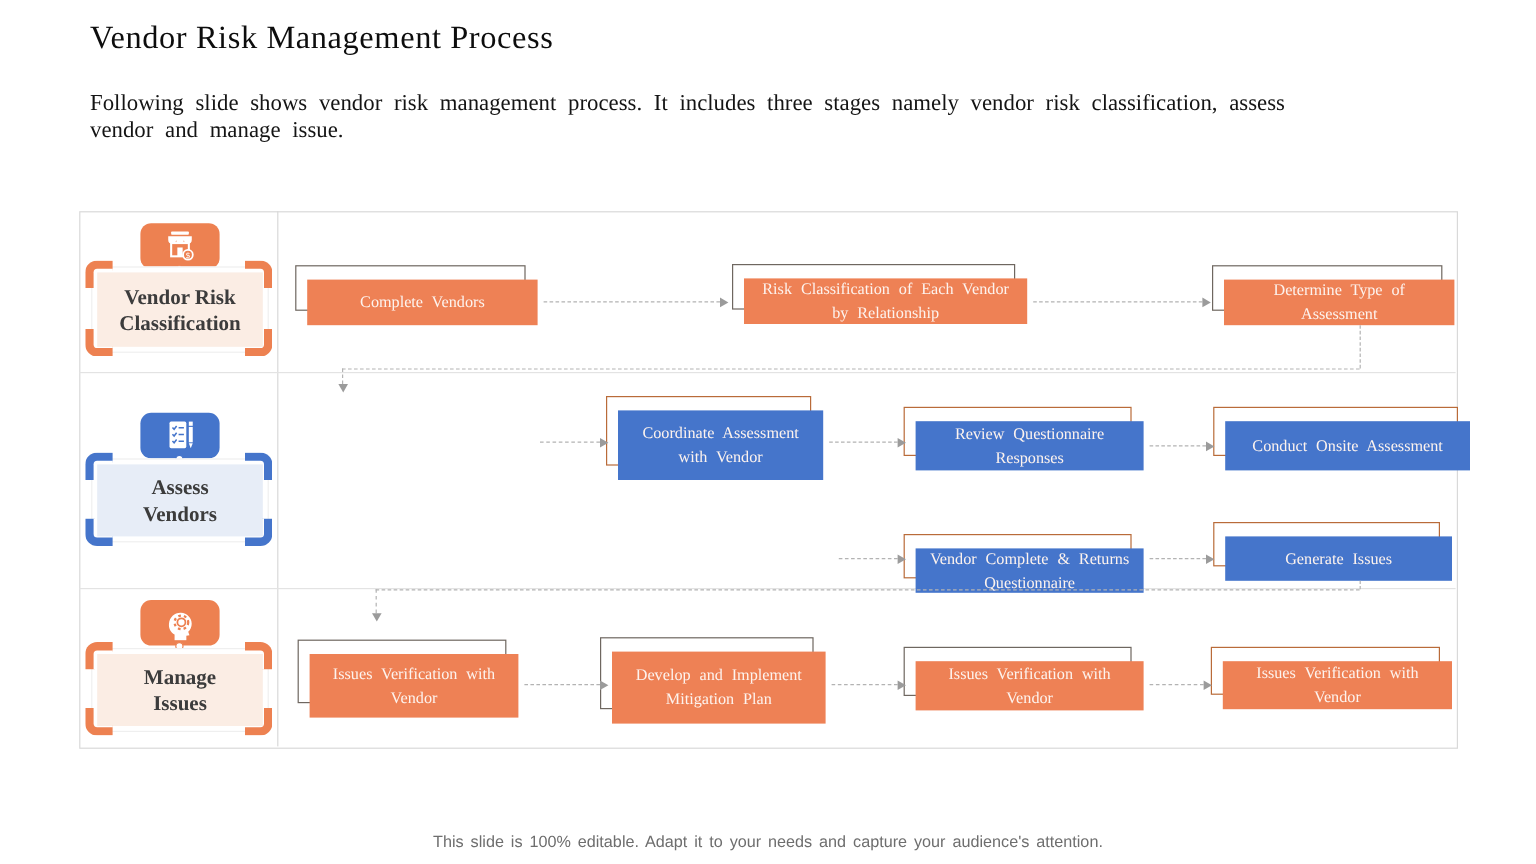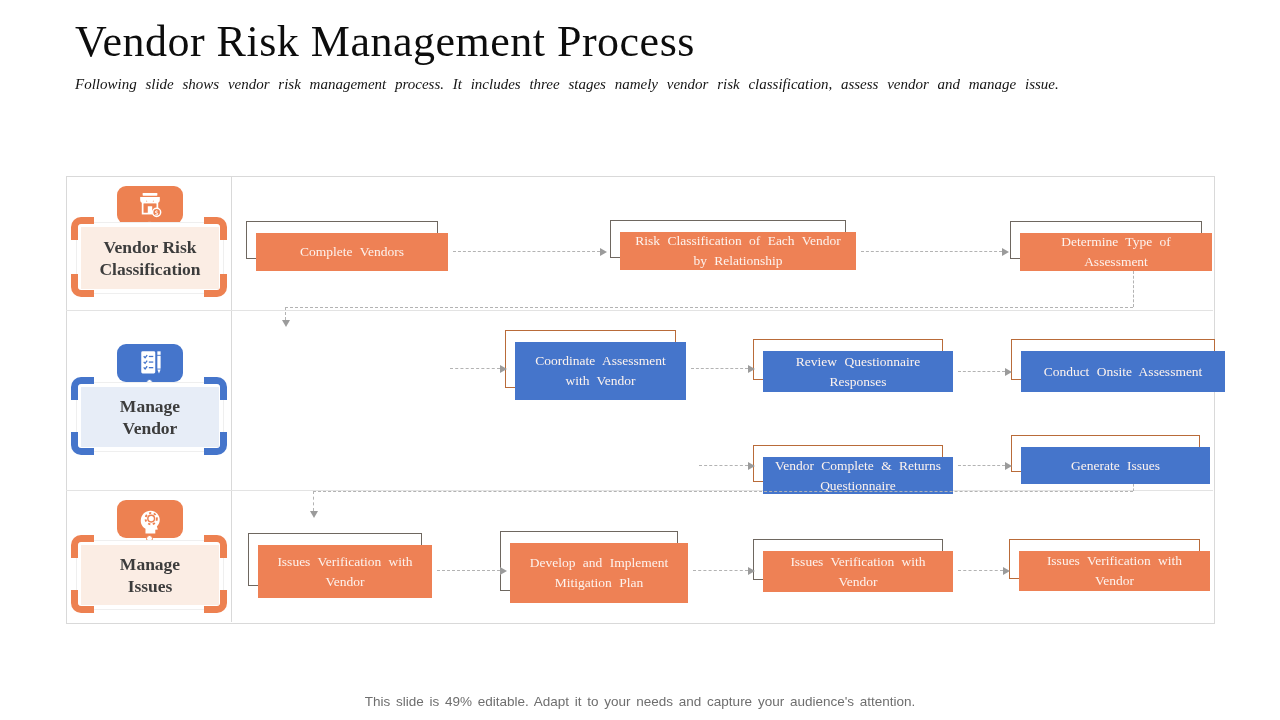--- a/index.html
+++ b/index.html
@@ -1,22 +1,22 @@
 <!DOCTYPE html>
 <html><head>
 <meta charset="utf-8">
 <style>
   html,body{margin:0;padding:0;background:#fff;}
   .canvas{position:relative;width:1280px;height:720px;background:#ffffff;overflow:hidden;
           font-family:"Liberation Serif","DejaVu Serif",serif;}
 
   
-  .title{position:absolute;left:75px;top:16px;font-size:44px;color:#0d0d0d;letter-spacing:.5px;}
-  .subtitle{position:absolute;left:75px;top:76px;width:1000px;font-size:15px;color:#141414;
-            word-spacing:5px;font-style:italic;}
+  .title{position:absolute;left:75px;top:16px;font-size:27px;color:#0d0d0d;letter-spacing:.5px;}
+  .subtitle{position:absolute;left:75px;top:76px;width:1000px;font-size:19px;color:#141414;
+            word-spacing:5px;}
 
   
   .frame{position:absolute;left:66px;top:176px;width:1147px;height:446px;border:1px solid #d9d9d9;}
   .vdiv{position:absolute;left:231px;top:176px;height:446px;width:0;border-left:1px solid #d9d9d9;}
   .hdiv{position:absolute;left:66px;width:1147px;height:0;border-top:1px solid #e3e3e3;}
 
   
   .ibox{position:absolute;width:66px;height:38px;border-radius:9px;display:flex;align-items:center;justify-content:center;}
   .ibox.o{background:#ED8151;} .ibox.b{background:#4575CB;}
   .dot{position:absolute;width:7px;height:7px;border-radius:50%;background:#fff;box-sizing:border-box;}
@@ -98,21 +98,21 @@
       <path d="M6.6 15.8 l1.2 1.3 1.8 -2.3" stroke="#4575CB" stroke-width="1.1" fill="none"></path>
       <line x1="11" y1="16" x2="14.8" y2="16" stroke="#4575CB" stroke-width="1.1"></line>
       <rect x="18.3" y="2" width="2.8" height="3" fill="#fff"></rect>
       <rect x="18.3" y="5.8" width="2.8" height="11" fill="#fff"></rect>
       <path d="M18.3 17.5 h2.8 l-1.4 3.6 z" fill="#fff"></path>
     </svg>
   </div>
   <div class="dot b" style="left:146px;top:379px;"></div>
   <div class="card" style="left:76px;top:382px;width:146px;height:68px;">
     <div class="tint b"></div>
-    <span style="max-width:80px;">Manage Vendor</span>
+    <span style="max-width:80px;">Assess Vendors</span>
   </div>
   <div class="bk tl bc" style="left:71px;top:377px;"></div>
   <div class="bk tr bc" style="left:204px;top:377px;"></div>
   <div class="bk bl bc" style="left:71px;top:432px;"></div>
   <div class="bk br bc" style="left:204px;top:432px;"></div>
 
   <div class="ibox o" style="left:117px;top:500px;">
     <svg width="27" height="29" viewBox="0 0 24 26">
       <path d="M7.5 25.5 v-4.2 c-2.8 -1.6 -4.5 -4.6 -4.2 -7.9 C3.7 8.3 7.6 4.9 12.3 5.1 c4.5 .2 8 3.8 8 8.2 0 2.4 -1 4.5 -2.6 6 l.9 2.6 -2.3 .4 v3.2 z" fill="#fff"></path>
       <circle cx="12.6" cy="12.2" r="3" fill="none" stroke="#ED8151" stroke-width="1.3"></circle>
@@ -208,15 +208,15 @@
   <div class="dashV" style="left:1133px;top:271px;height:36px;"></div>
   <div class="dashH" style="left:285px;top:307px;width:848px;"></div>
   <div class="dashV" style="left:285px;top:307px;height:13px;"></div>
   <div class="tri-d" style="left:282px;top:320px;"></div>
 
   <div class="dashV" style="left:1133px;top:484px;height:7px;"></div>
   <div class="dashH" style="left:313px;top:491px;width:820px;"></div>
   <div class="dashV" style="left:313px;top:491px;height:20px;"></div>
   <div class="tri-d" style="left:310px;top:511px;"></div>
 
-  <div class="footer">This slide is 49% editable. Adapt it to your needs and capture your audience's attention.</div>
+  <div class="footer">This slide is 100% editable. Adapt it to your needs and capture your audience's attention.</div>
 
 </div>
 
 </body></html>

